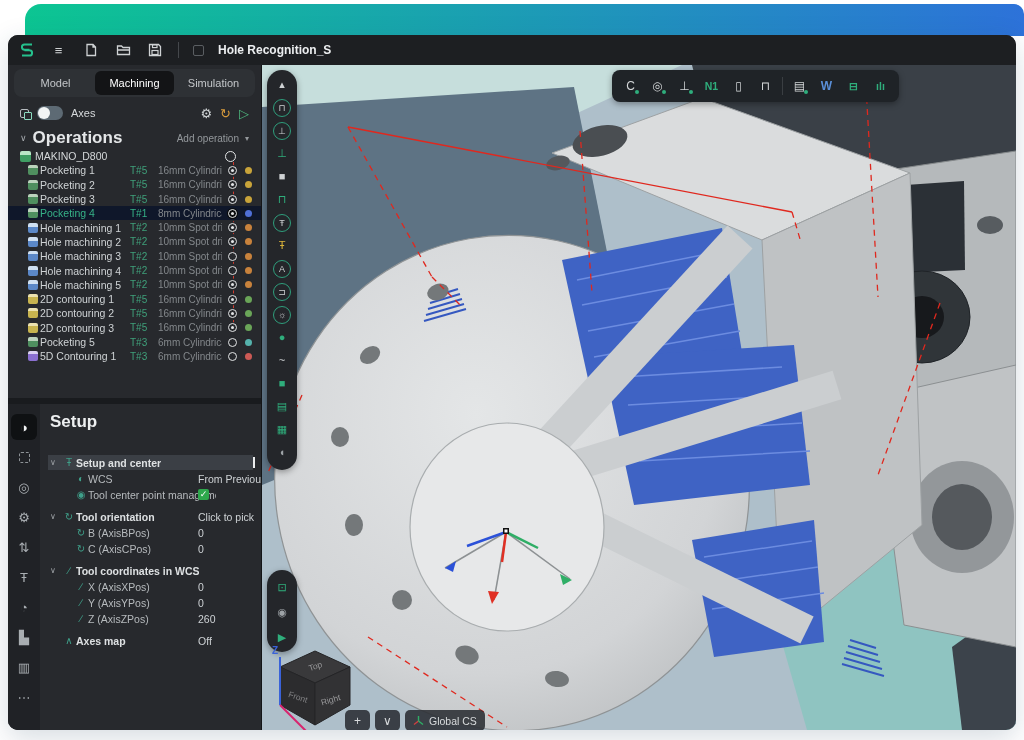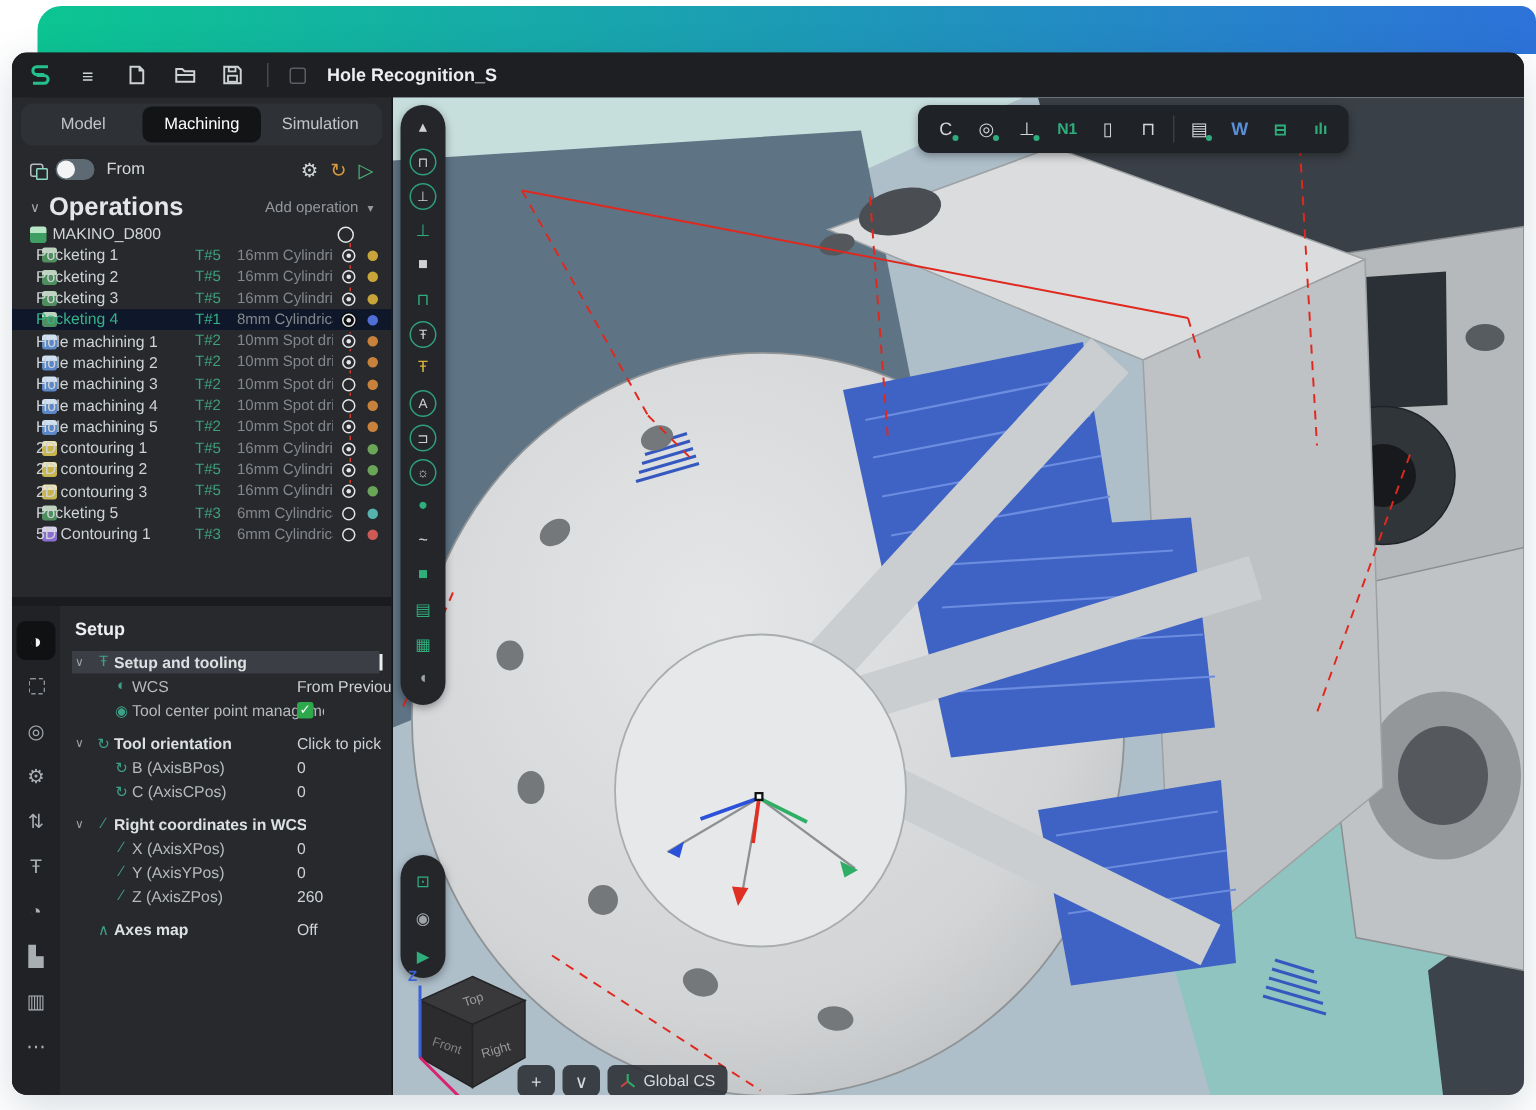--- a/index.html
+++ b/index.html
@@ -49,21 +49,21 @@
   .tree { position:absolute; top:84px; left:0; right:0; height:224px; }
   .red-link-line { position:absolute; left:225px; top:13px; height:166px; border-left:1px dashed #d23b2e; }
   .trow { position:relative; height:14.3px; display:flex; align-items:center; font-size:10.5px; }
   .trow .op-ic { position:absolute; left:20px; width:10px; height:10px; border-radius:2px; }
   .trow.machine .op-ic { left:12px; width:11px; height:11px; }
   .ic-pocketing { background:linear-gradient(180deg,#bcd3bd 35%,#4f8f5f 35%); }
   .ic-hole      { background:linear-gradient(180deg,#cfe0f2 35%,#5b88c8 35%); }
   .ic-contour2d { background:linear-gradient(180deg,#ece2b0 35%,#c8b44f 35%); }
   .ic-contour5d { background:linear-gradient(180deg,#d9d0f0 35%,#8a6fd0 35%); }
   .ic-machine   { background:linear-gradient(180deg,#b9e6c6 40%,#3f9e63 40%); }
-  .op-name { position:absolute; left:16px; width:86px; white-space:nowrap; overflow:hidden; color:#cfd3d5; }
+  .op-name { position:absolute; left:32px; width:86px; white-space:nowrap; overflow:hidden; color:#cfd3d5; }
   .trow.machine .op-name { left:27px; width:120px; color:#d4d7d9; }
   .op-tool { position:absolute; left:122px; width:26px; color:#3fa07a; font-size:10px; }
   .op-desc { position:absolute; left:150px; width:64px; white-space:nowrap; overflow:hidden; color:#83878b; font-size:10px; }
   .st { position:absolute; left:219px; width:11px; height:11px; border-radius:50%; background:#27292d; display:flex; align-items:center; justify-content:center; }
   .st .ring { width:9px; height:9px; border:1.3px solid #e3e5e6; border-radius:50%; display:flex; align-items:center; justify-content:center; }
   .st.done .ring::after { content:""; width:3px; height:3px; background:#e3e5e6; border-radius:50%; }
   .trow.machine .st { left:217px; } .trow.machine .ring { width:11px; height:11px; }
   .op-dot { position:absolute; left:237px; width:7px; height:7px; border-radius:50%; }
   .trow.selected { background:#0f172a; }
   .trow.selected .st { background:#0b0d0e; }
@@ -71,21 +71,21 @@
 
   .panel-divider { position:absolute; top:333px; left:0; right:0; height:6px; background:#191b1e; }
 
   
   .setup-wrap { position:absolute; top:339px; left:0; right:0; bottom:0; display:flex; }
   .setup-strip { width:32px; background:#202226; flex:none; position:relative; }
   .strip-ic { position:absolute; left:3px; width:26px; height:26px; display:flex; align-items:center; justify-content:center; font-size:13px; color:#a9aeb2; border-radius:6px; }
   .strip-ic.selected { background:#0f1113; color:#f2f4f5; }
   .dashed-sq { width:11px; height:11px; border:1px dashed #8e9397; border-radius:2px; }
   .setup-content { flex:1; position:relative; padding:8px 6px 0 10px; overflow:hidden; }
-  .setup-title { font-size:12px; font-weight:bold; color:#edeff0; margin-bottom:8px; }
+  .setup-title { font-size:17px; font-weight:bold; color:#edeff0; margin-bottom:23px; }
   .srow { position:relative; height:15px; display:flex; align-items:center; font-size:10.5px; margin-bottom:1px; }
   .srow.header { margin-top:7px; }
   .srow.band { background:#3b3f45; margin-left:-2px; margin-right:2px; padding-left:2px; }
   .srow .s-caret { font-size:8px; color:#9da1a5; width:12px; }
   .srow .s-ic { color:#3fa08a; font-size:10px; width:14px; text-align:center; }
   .srow .s-label { color:#b6babd; white-space:nowrap; overflow:hidden; max-width:128px; }
   .srow.header .s-label { color:#dde0e2; font-weight:bold; }
   .srow .s-val { position:absolute; left:148px; color:#ced2d5; white-space:nowrap; }
   .cursor-bar { position:absolute; left:205px; width:1.5px; height:11px; background:#ebedee; }
   .chk { position:absolute; left:148px; width:11px; height:11px; background:#2ea84c; border-radius:2px; color:#ffffff; font-size:9px; line-height:11px; text-align:center; }
@@ -162,21 +162,21 @@
 
       <div class="tabs">
         <div class="tab">Model</div>
         <div class="tab active">Machining</div>
         <div class="tab">Simulation</div>
       </div>
 
       <div class="links-row">
         <span class="struct-icon"></span>
         <span class="toggle"></span>
-        <span class="links-label">From</span>
+        <span class="links-label">Axes</span>
         <span class="links-ic ic-grey">⚙</span>
         <span class="links-ic ic-orange">↻</span>
         <span class="links-ic ic-green">▷</span>
       </div>
 
       <div class="ops-header">
         <span class="caret">∨</span>
         <span class="ops-title">Operations</span>
         <span class="add-op">Add operation</span>
         <span class="add-caret">▾</span>
@@ -349,21 +349,21 @@
             <div class="strip-ic" style="top: 220px;">▙</div>
             <div class="strip-ic" style="top: 250px;">▥</div>
             <div class="strip-ic" style="top: 280px;">⋯</div>
           </div>
         <div class="setup-content">
           <div class="setup-title">Setup</div>
           <div id="setup-rows">
               <div class="srow header band">
                 <span class="s-caret">∨</span>
                 <span class="s-ic">Ŧ</span>
-                <span class="s-label">Setup and tooling</span>
+                <span class="s-label">Setup and center</span>
                 <span class="cursor-bar"></span>
               </div>
               <div class="srow child">
                 <span class="s-ic">◐</span>
                 <span class="s-label">WCS</span>
                 <span class="s-val">From Previous</span>
               </div>
               <div class="srow child">
                 <span class="s-ic">◉</span>
                 <span class="s-label">Tool center point managemen</span>
@@ -381,21 +381,21 @@
                 <span class="s-val">0</span>
               </div>
               <div class="srow child">
                 <span class="s-ic">↻</span>
                 <span class="s-label">C (AxisCPos)</span>
                 <span class="s-val">0</span>
               </div>
               <div class="srow header">
                 <span class="s-caret">∨</span>
                 <span class="s-ic">∕</span>
-                <span class="s-label">Right coordinates in WCS</span>
+                <span class="s-label">Tool coordinates in WCS</span>
               </div>
               <div class="srow child">
                 <span class="s-ic">∕</span>
                 <span class="s-label">X (AxisXPos)</span>
                 <span class="s-val">0</span>
               </div>
               <div class="srow child">
                 <span class="s-ic">∕</span>
                 <span class="s-label">Y (AxisYPos)</span>
                 <span class="s-val">0</span>

